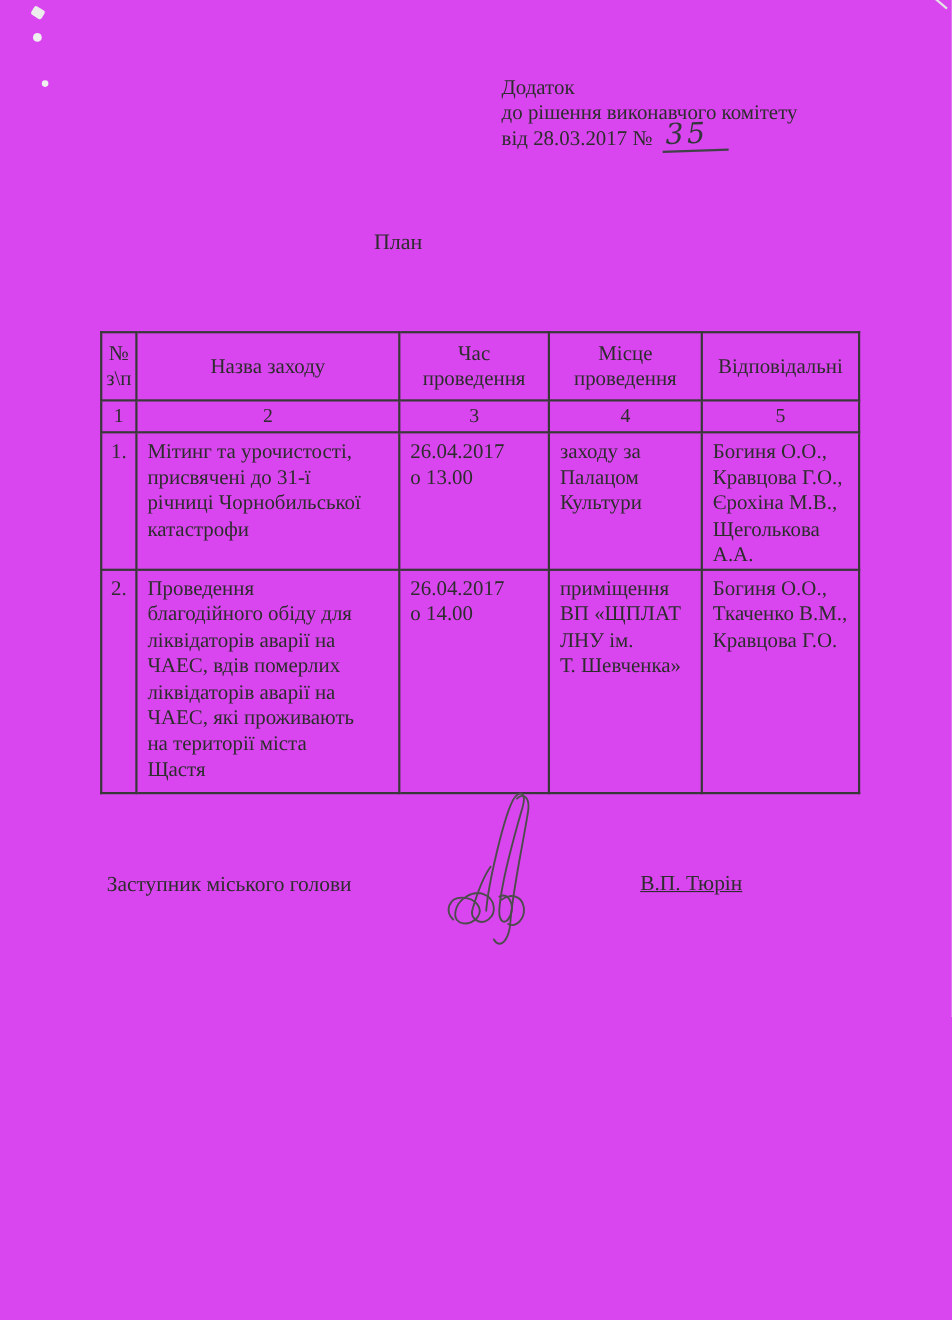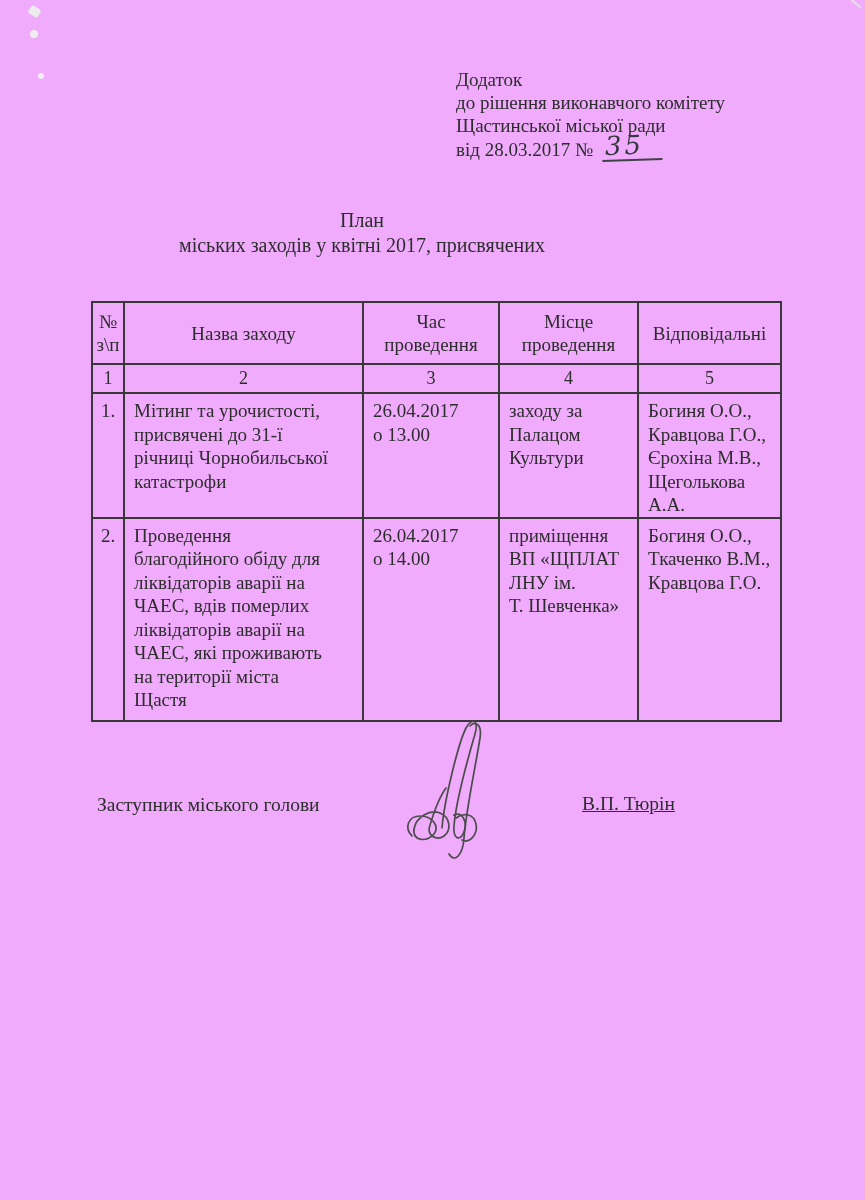--- a/index.html
+++ b/index.html
@@ -4,21 +4,21 @@
 <style>
   html,body{margin:0;padding:0;}
   body{
     width:865px;height:1200px;
     background:#ffffff;
     font-family:"Liberation Serif","DejaVu Serif",serif;
     color:#2d2d2d;
     position:relative;
     overflow:hidden;
   }
-  .page{position:absolute;left:0;top:0;width:865px;height:1200px;background:#f0abfc;}
+  .page{position:absolute;left:0;top:0;width:865px;height:1200px;background:#d946ef;}
 
   
   .ref-block{
     position:absolute;left:456px;top:68px;
     font-size:19px;line-height:23px;white-space:nowrap;
   }
   .ref-dateline{display:flex;align-items:flex-start;margin-top:1px;}
   .handwritten-num{
     display:inline-block;
     font-family:"DejaVu Serif",serif;
@@ -83,30 +83,28 @@
 <div class="page">
 
   <div class="artifact a1"></div>
   <div class="artifact a2"></div>
   <div class="artifact a3"></div>
   <div class="artifact a4"></div>
 
   <div class="ref-block">
     <div>Додаток</div>
     <div>до рішення виконавчого комітету</div>
-    <div>Щастинської міської ради</div>
     <div class="ref-dateline">
       <span>від 28.03.2017 №</span>
       <span class="handwritten-num">35</span>
     </div>
   </div>
 
   <div class="doc-title">
     <div>План</div>
-    <div>міських заходів у квітні 2017, присвячених</div>
   </div>
 
   <table class="events">
     <colgroup>
       <col style="width:32px">
         <col style="width:239px">
         <col style="width:136px">
         <col style="width:139px">
         <col style="width:143px">
     </colgroup>

